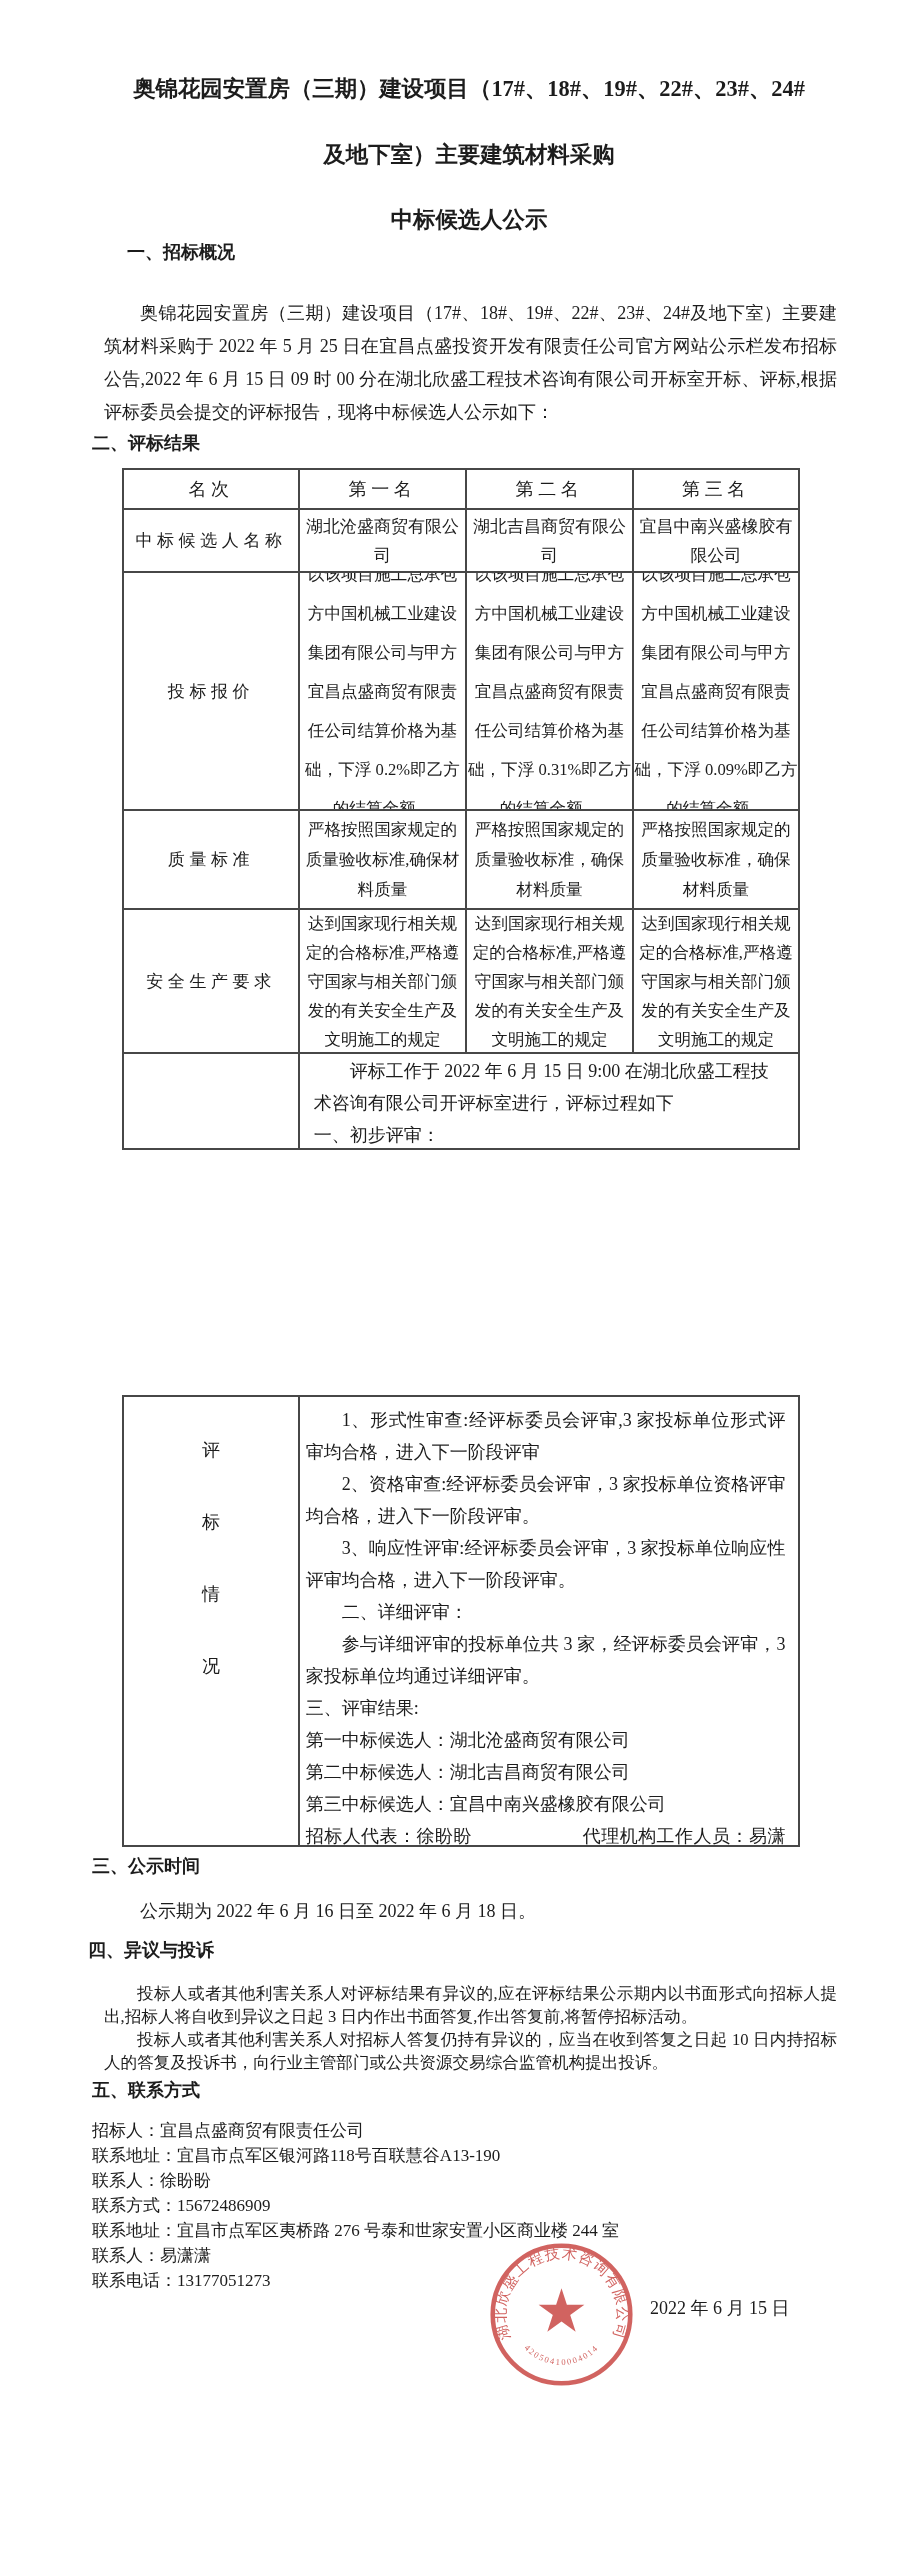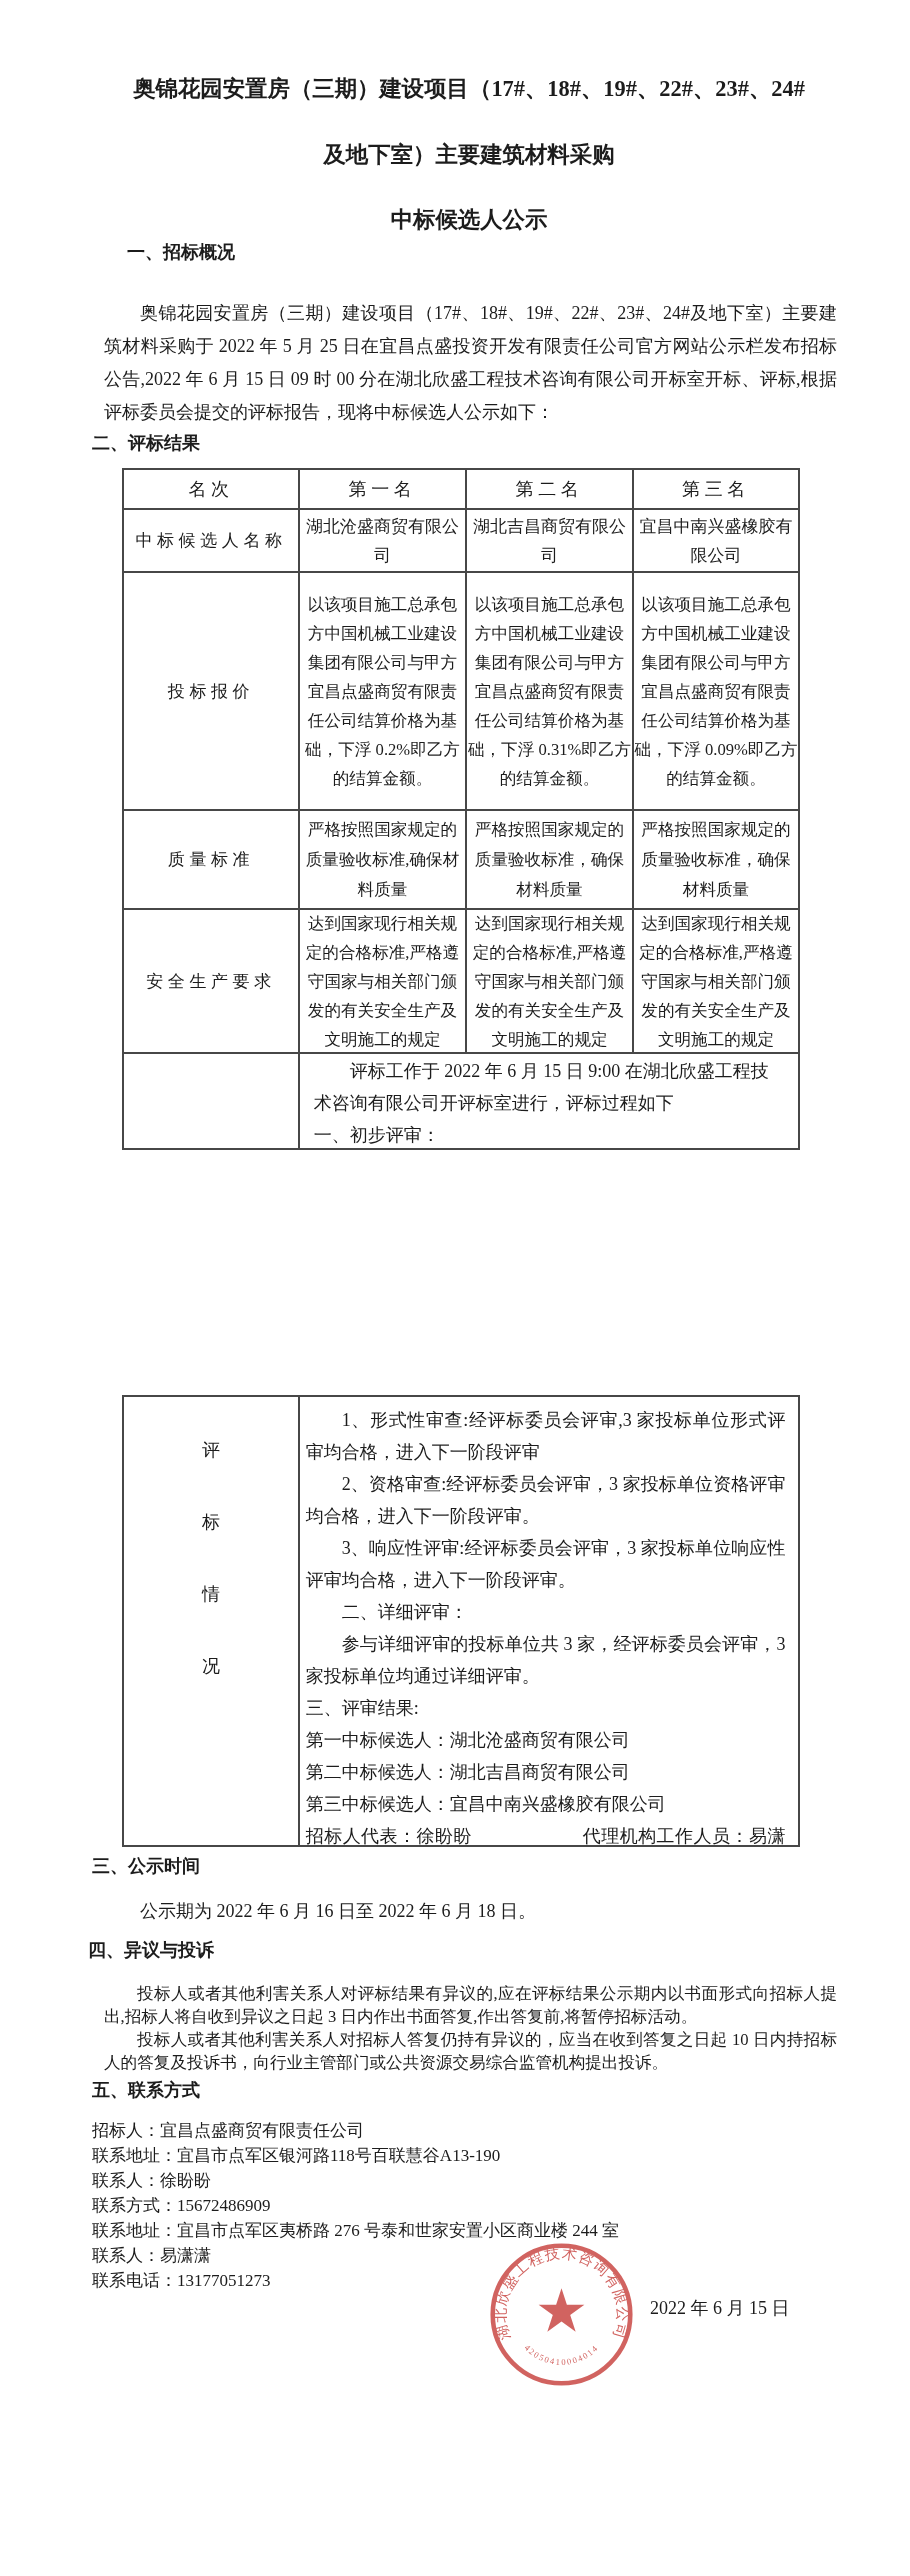--- a/index.html
+++ b/index.html
@@ -60,21 +60,21 @@
   }
   .c{
     border:0.6px solid #474747;
     display:flex;align-items:center;justify-content:center;
     overflow:hidden;
   }
   .tx{width:100%;text-align:center;margin:0;}
   .lab{letter-spacing:4.6px;font-size:17px;}
   .hd{letter-spacing:4.6px;}
   .r-name .tx{line-height:29px;font-size:17px;}
-  .r-bid .tx{line-height:29px;font-size:16.6px;}
+  .r-bid .tx{line-height:39px;font-size:16.6px;}
   .r-q .tx{line-height:30px;font-size:16.6px;text-align:center;}
   .r-s .tx{line-height:29px;font-size:16.6px;}
   .foot{
     grid-column:2/5;
     border:0.6px solid #474747;
     display:block;padding:1.1px 13.8px;overflow:hidden;
   }
   .foot p{margin:0;line-height:32px;font-size:18px;text-align:left;}
 
   

